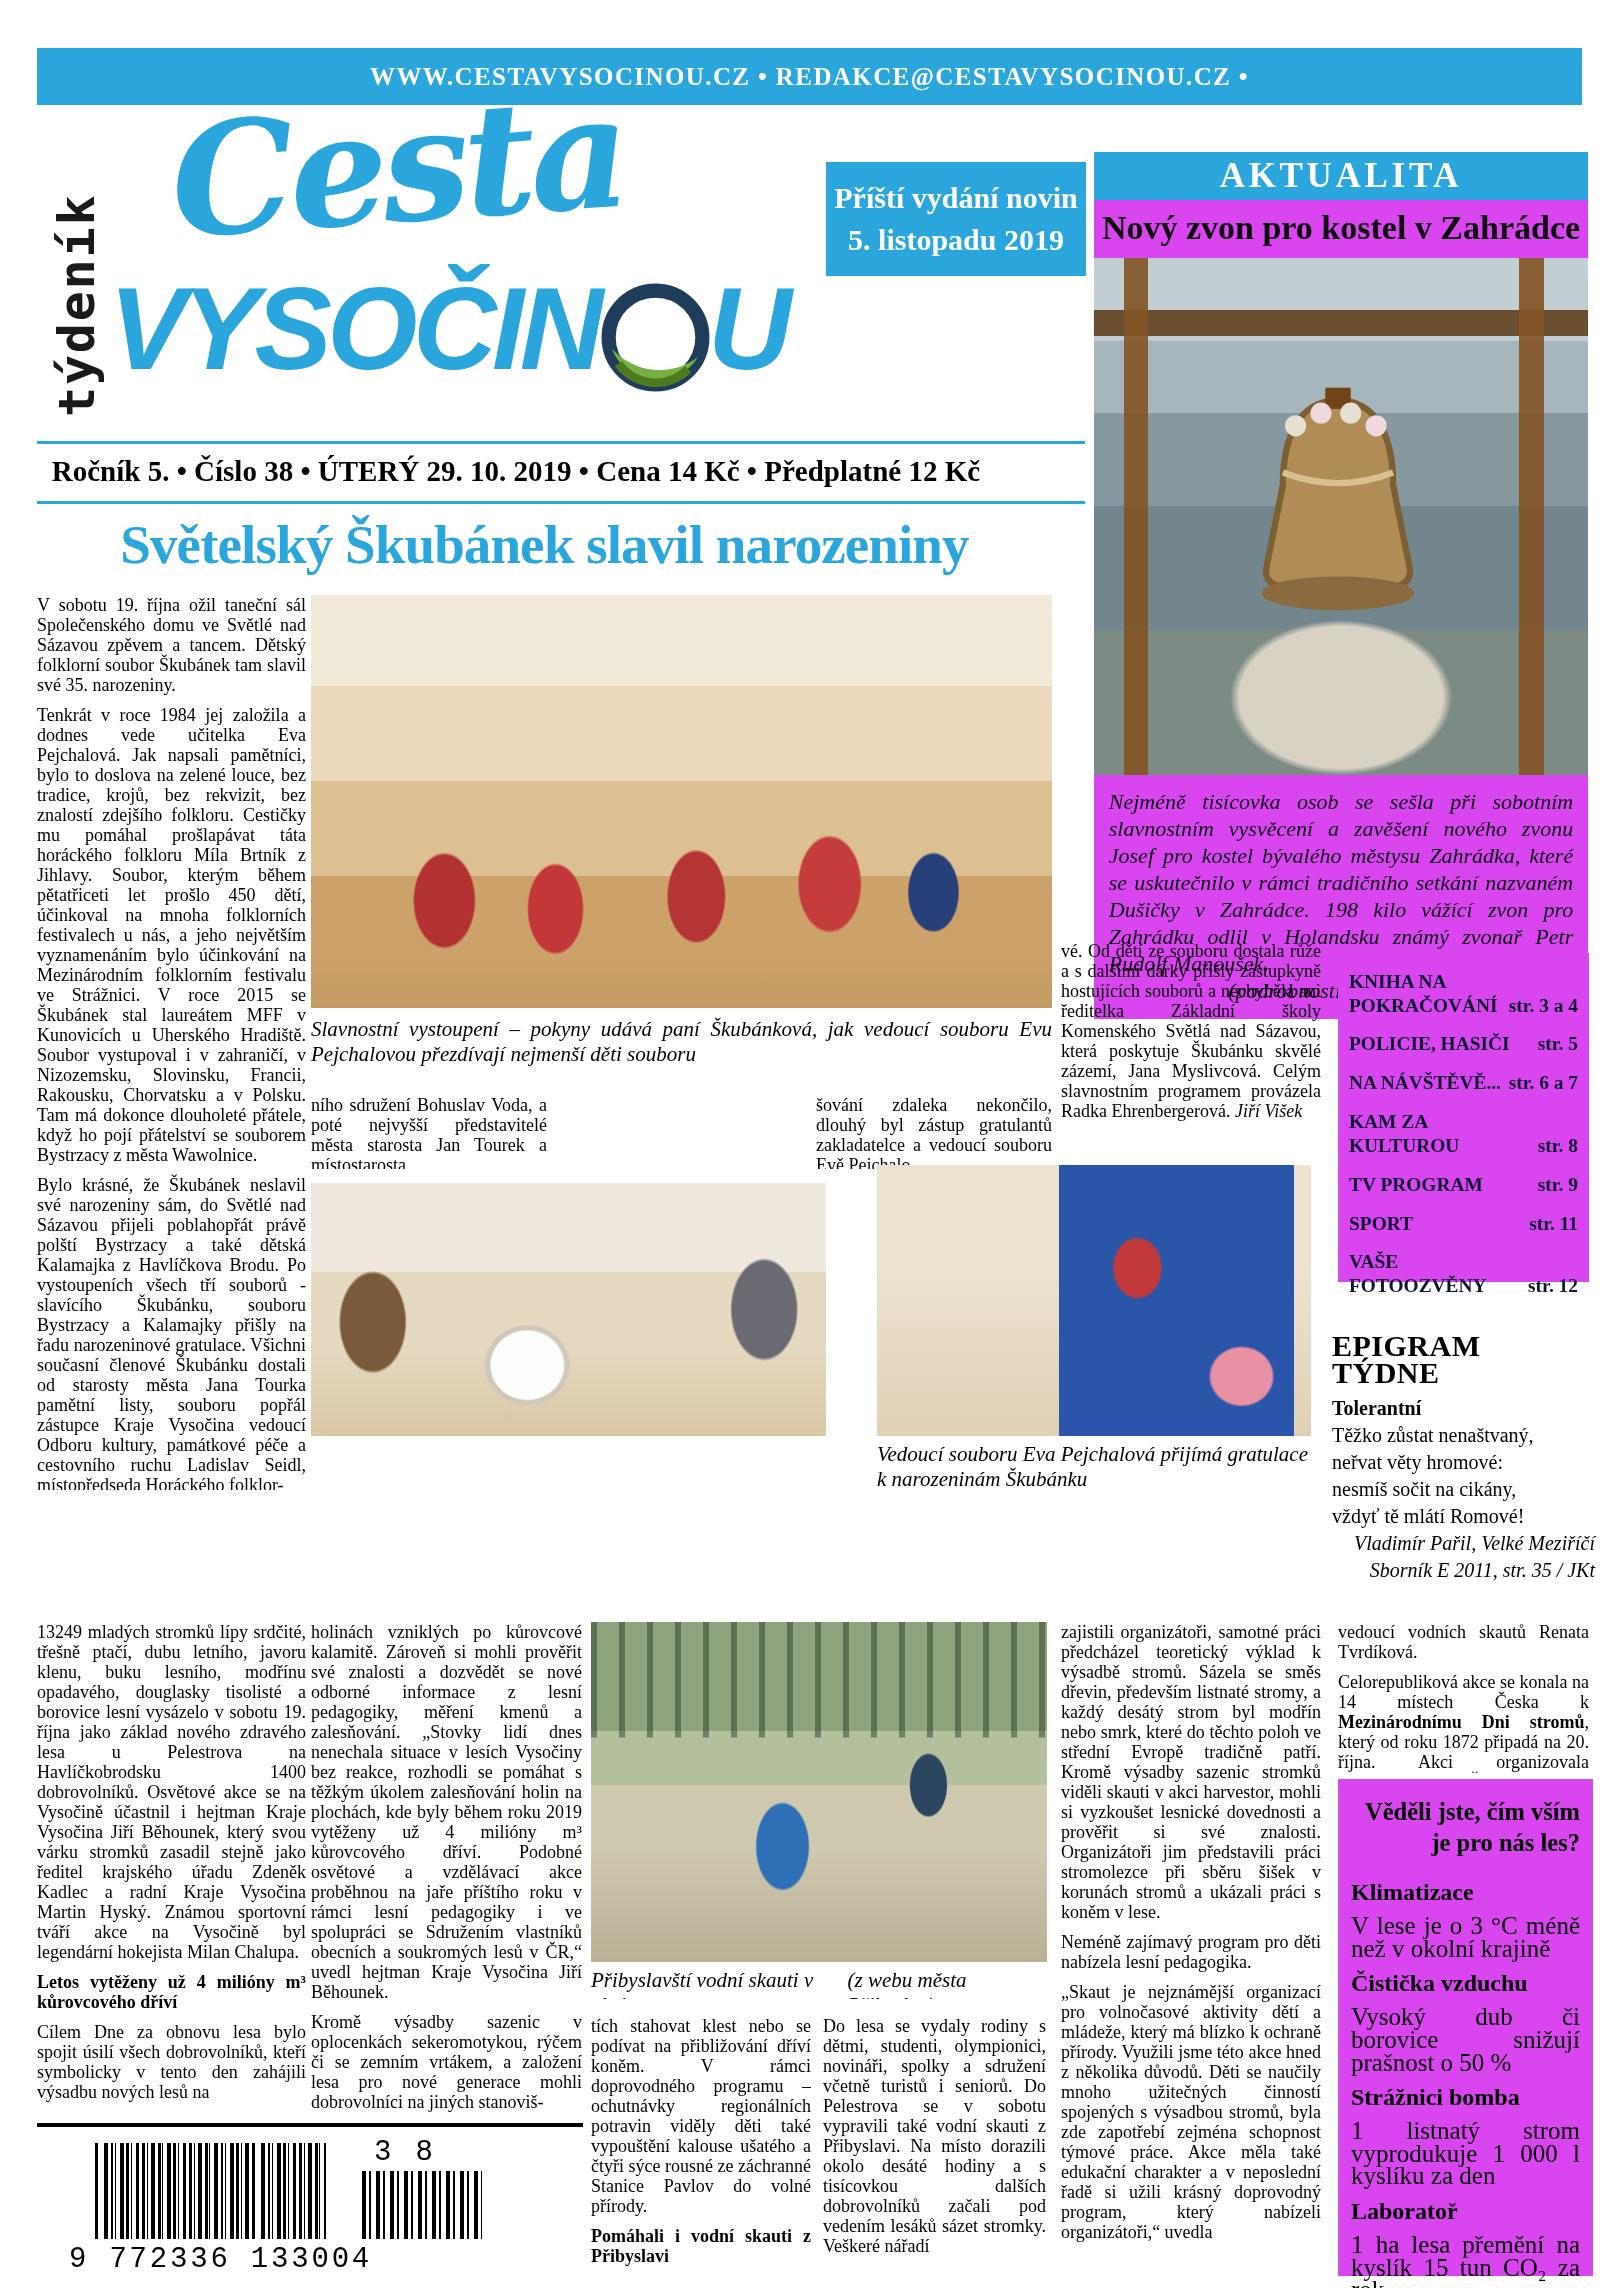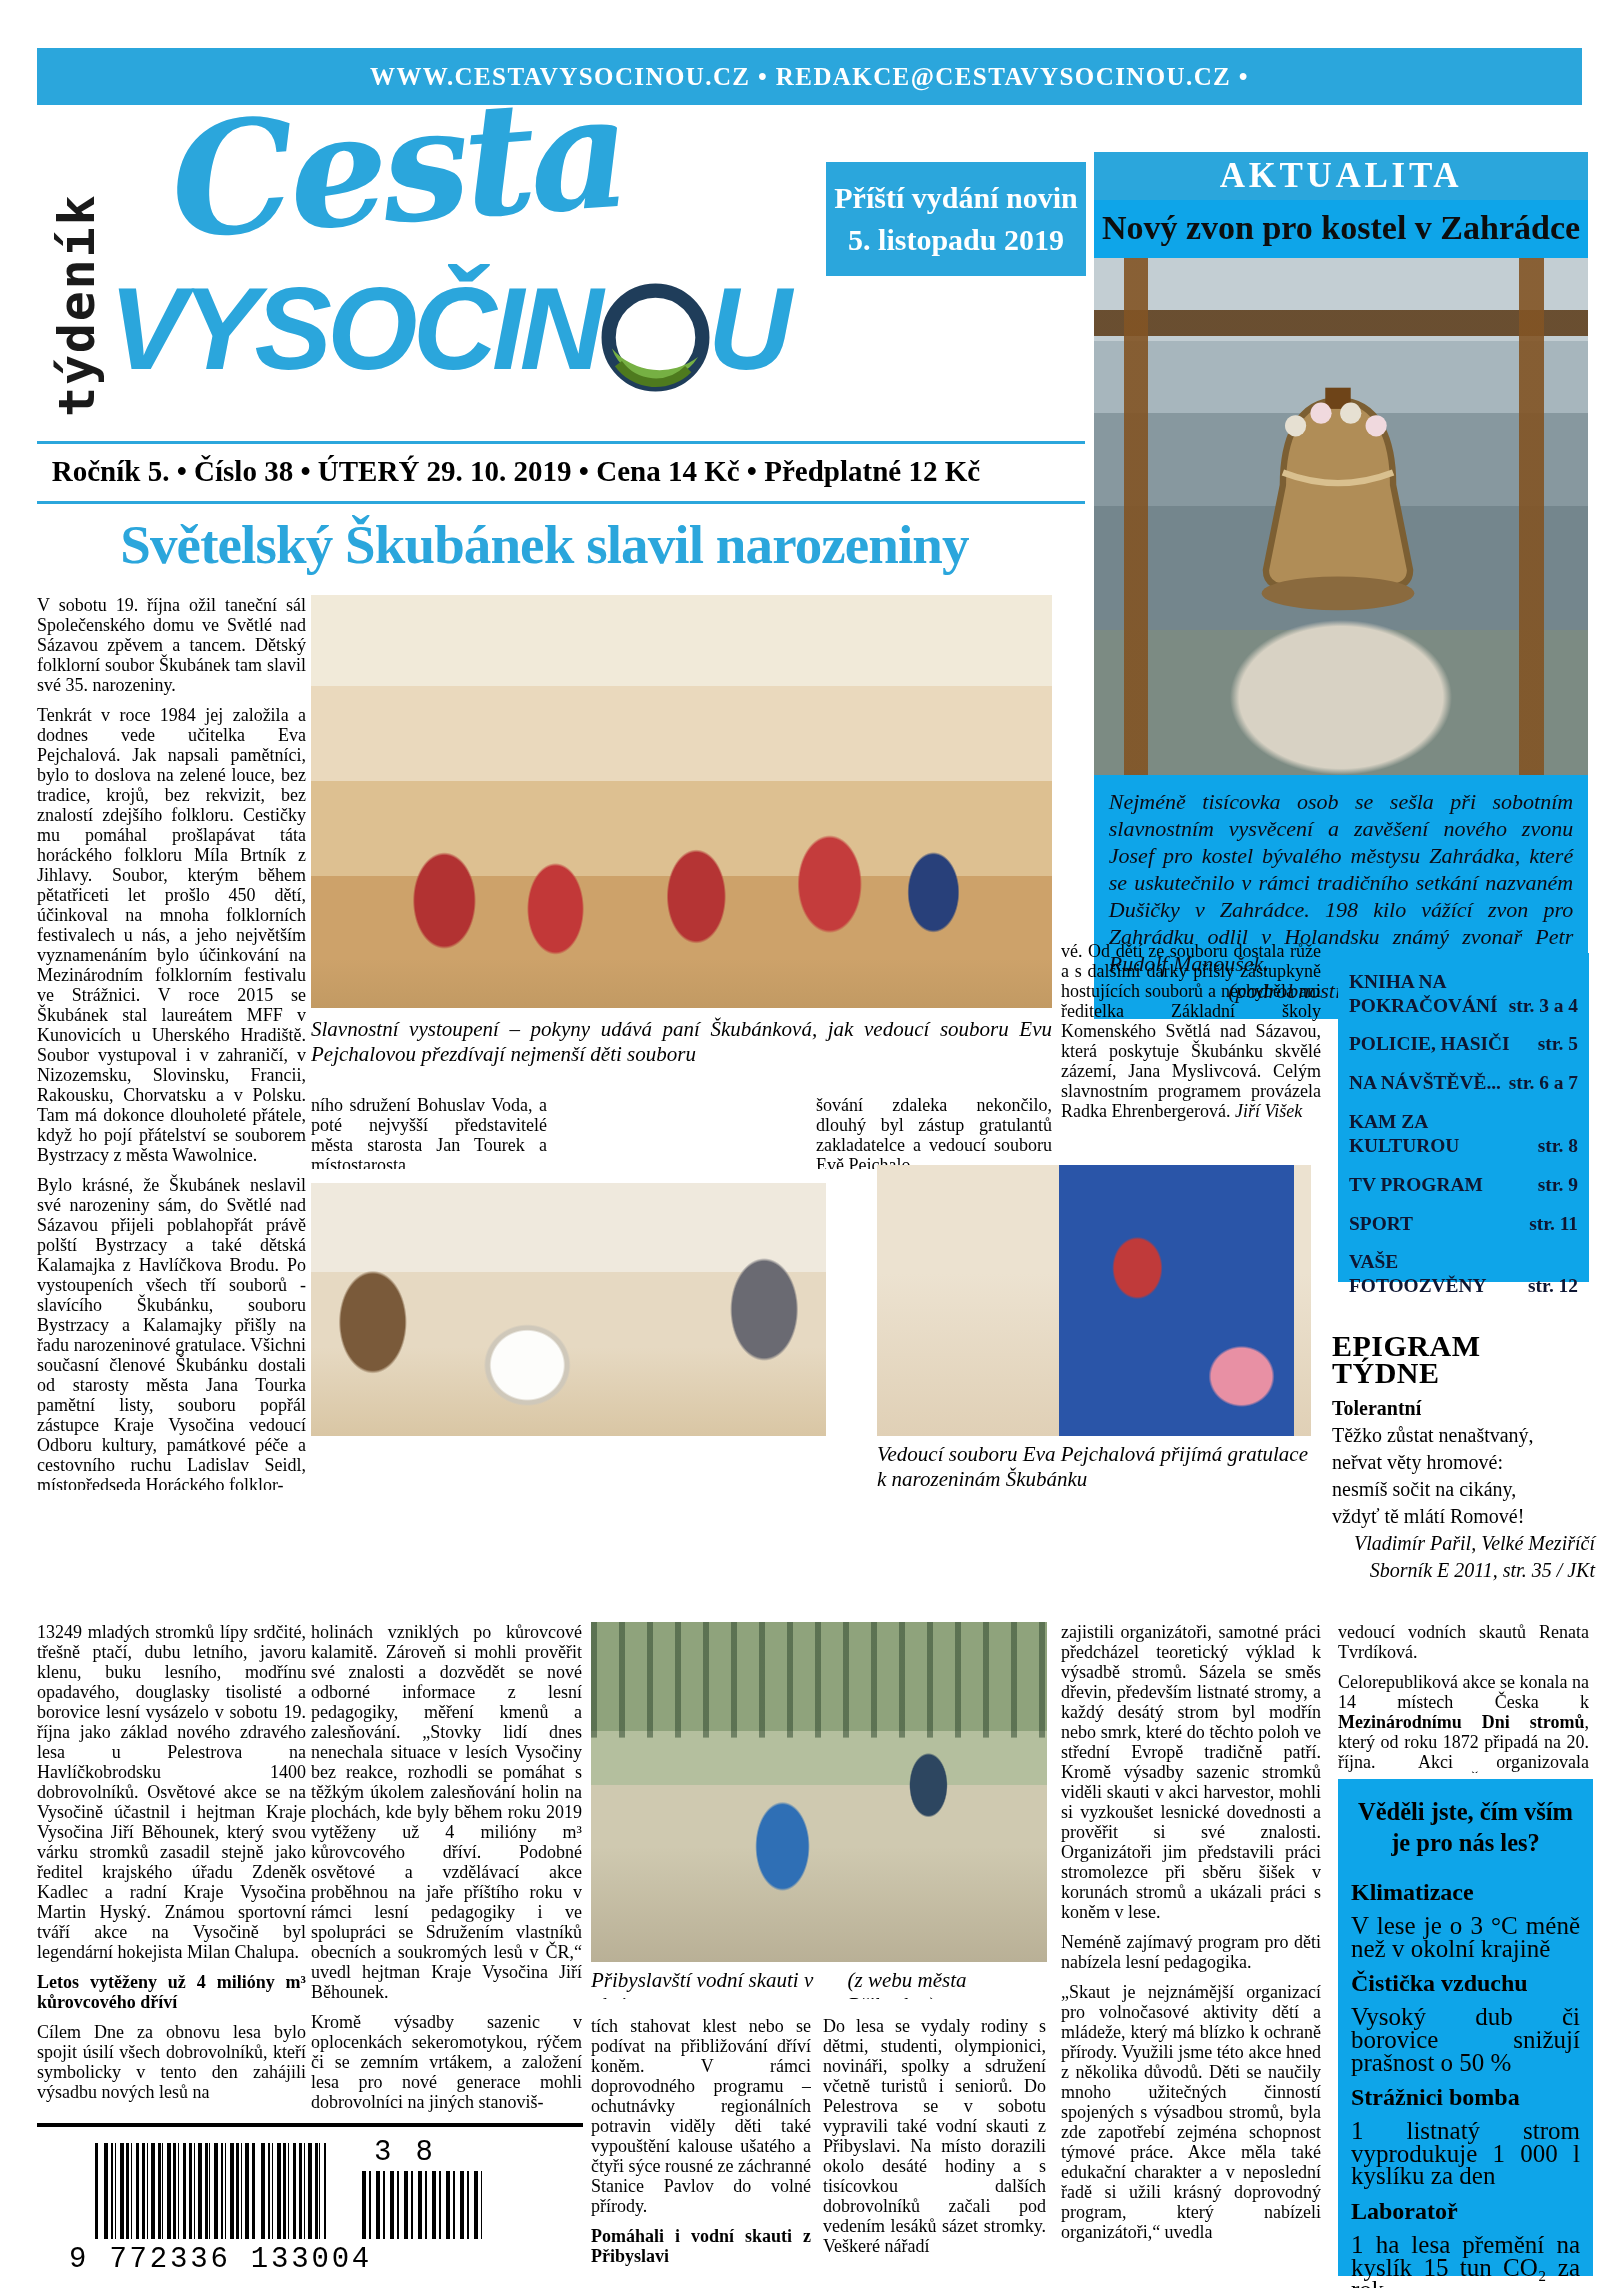--- a/index.html
+++ b/index.html
@@ -1,20 +1,20 @@
 <!DOCTYPE html>
 <html style="font-size:14.8px"><head>
 <meta charset="utf-8">
 <style>
   html,body{margin:0;padding:0;background:#777;}
   .page{position:relative;width:1619px;height:2289px;background:#fff;overflow:hidden;
         font-family:"Liberation Serif",serif;color:#000;}
   .abs{position:absolute;}
   .accent-bg{background:#2ba6dc;}
-  .light-bg{background:#0ea5e9;}
+  .light-bg{background:#d946ef;}
   .accent-text{color:#2ba6dc;}
 
   .topbar{left:37px;top:48px;width:1545px;height:57px;line-height:57px;color:#fff;
           text-align:center;font-weight:bold;font-size:25px;letter-spacing:1.4px;}
 
   .tydenik{left:48px;top:417px;transform:rotate(-90deg);transform-origin:0 0;width:305px;
            font-family:"DejaVu Sans Mono",monospace;font-weight:bold;font-size:50px;color:#1a1a1a;
            letter-spacing:1.8px;}
   .logo-script{left:171px;top:89px;font-family:"DejaVu Serif",serif;font-style:italic;font-weight:bold;
                font-size:155px;line-height:1;transform:rotate(-4deg);letter-spacing:-5.5px;}
@@ -91,21 +91,21 @@
 
   .epigram{left:1332px;top:1332px;width:263px;font-size:20px;line-height:27px;}
   .epigram .hd{font-weight:bold;font-size:30px;letter-spacing:0.5px;margin-bottom:9.2px;}
   .epigram .ti{font-weight:bold;}
   .epigram .bd{white-space:pre-line;}
   .epigram .au,.epigram .so{font-style:italic;text-align:right;}
 
   .cap-row{display:flex;justify-content:space-between;gap:9.2px;}
 
   .facts{left:1338px;top:1779px;width:255px;height:497px;padding:16.6px 13px;box-sizing:border-box;}
-  .facts .ti{font-weight:bold;font-size:24.5px;line-height:1.3;text-align:center;margin-bottom:20px;}
+  .facts .ti{font-weight:bold;font-size:24.5px;line-height:1.3;text-align:right;margin-bottom:20px;}
   .facts .ih{font-weight:bold;font-size:24px;margin-top:10px;}
   .facts .it{font-size:25px;line-height:22.6px;text-align:justify;margin-top:9px;}
 
   .bc-rule{left:37px;top:2123px;width:546px;height:3.7px;background:#000;}
   .barcode{left:69px;top:2143px;width:452px;height:140px;font-family:"Liberation Mono",monospace;}
   .bc-main{position:absolute;left:26px;top:0;width:231px;height:96px;
     background:repeating-linear-gradient(90deg,#000 0 2.8px,#fff 2.8px 4.6px,#000 4.6px 5.5px,#fff 5.5px 9.2px,#000 9.2px 13px,#fff 13px 15.7px);}
   .bc-addon{position:absolute;left:293px;top:28px;width:120px;height:68px;
     background:repeating-linear-gradient(90deg,#000 0 3.7px,#fff 3.7px 7.4px,#000 7.4px 9.2px,#fff 9.2px 14px);}
   .bc-digits{position:absolute;left:0;top:100px;font-size:29px;letter-spacing:2.8px;}

